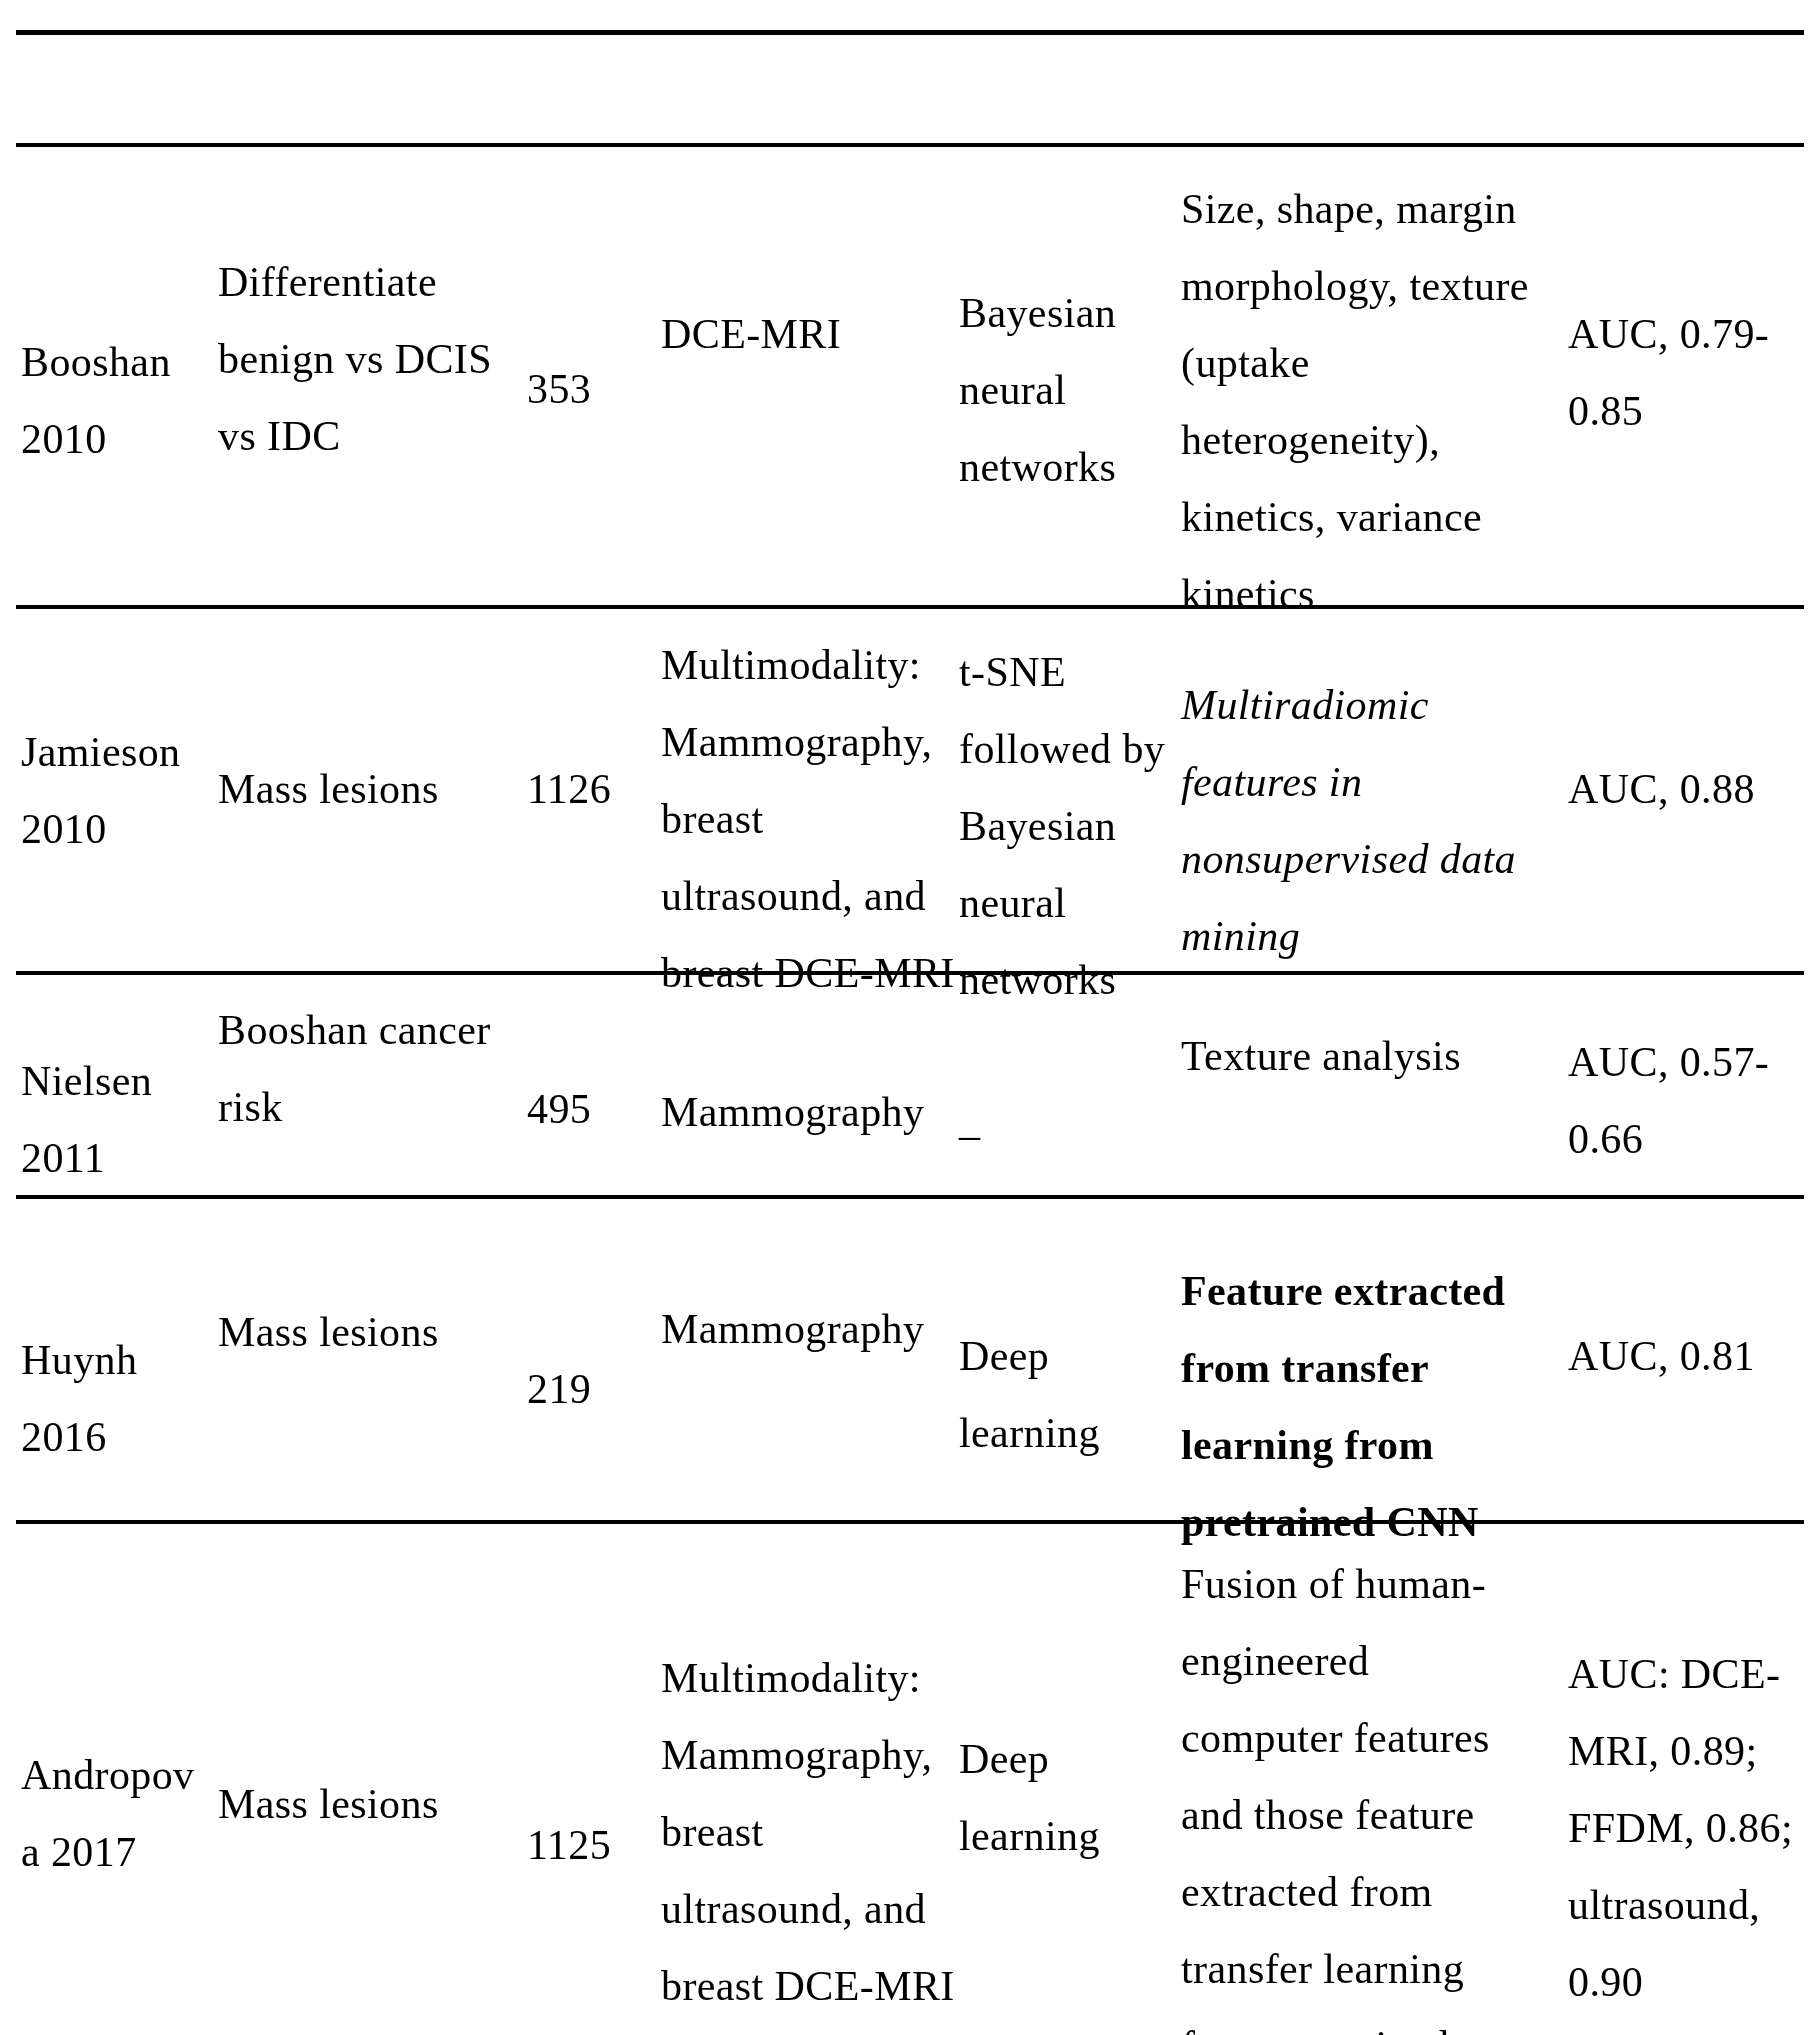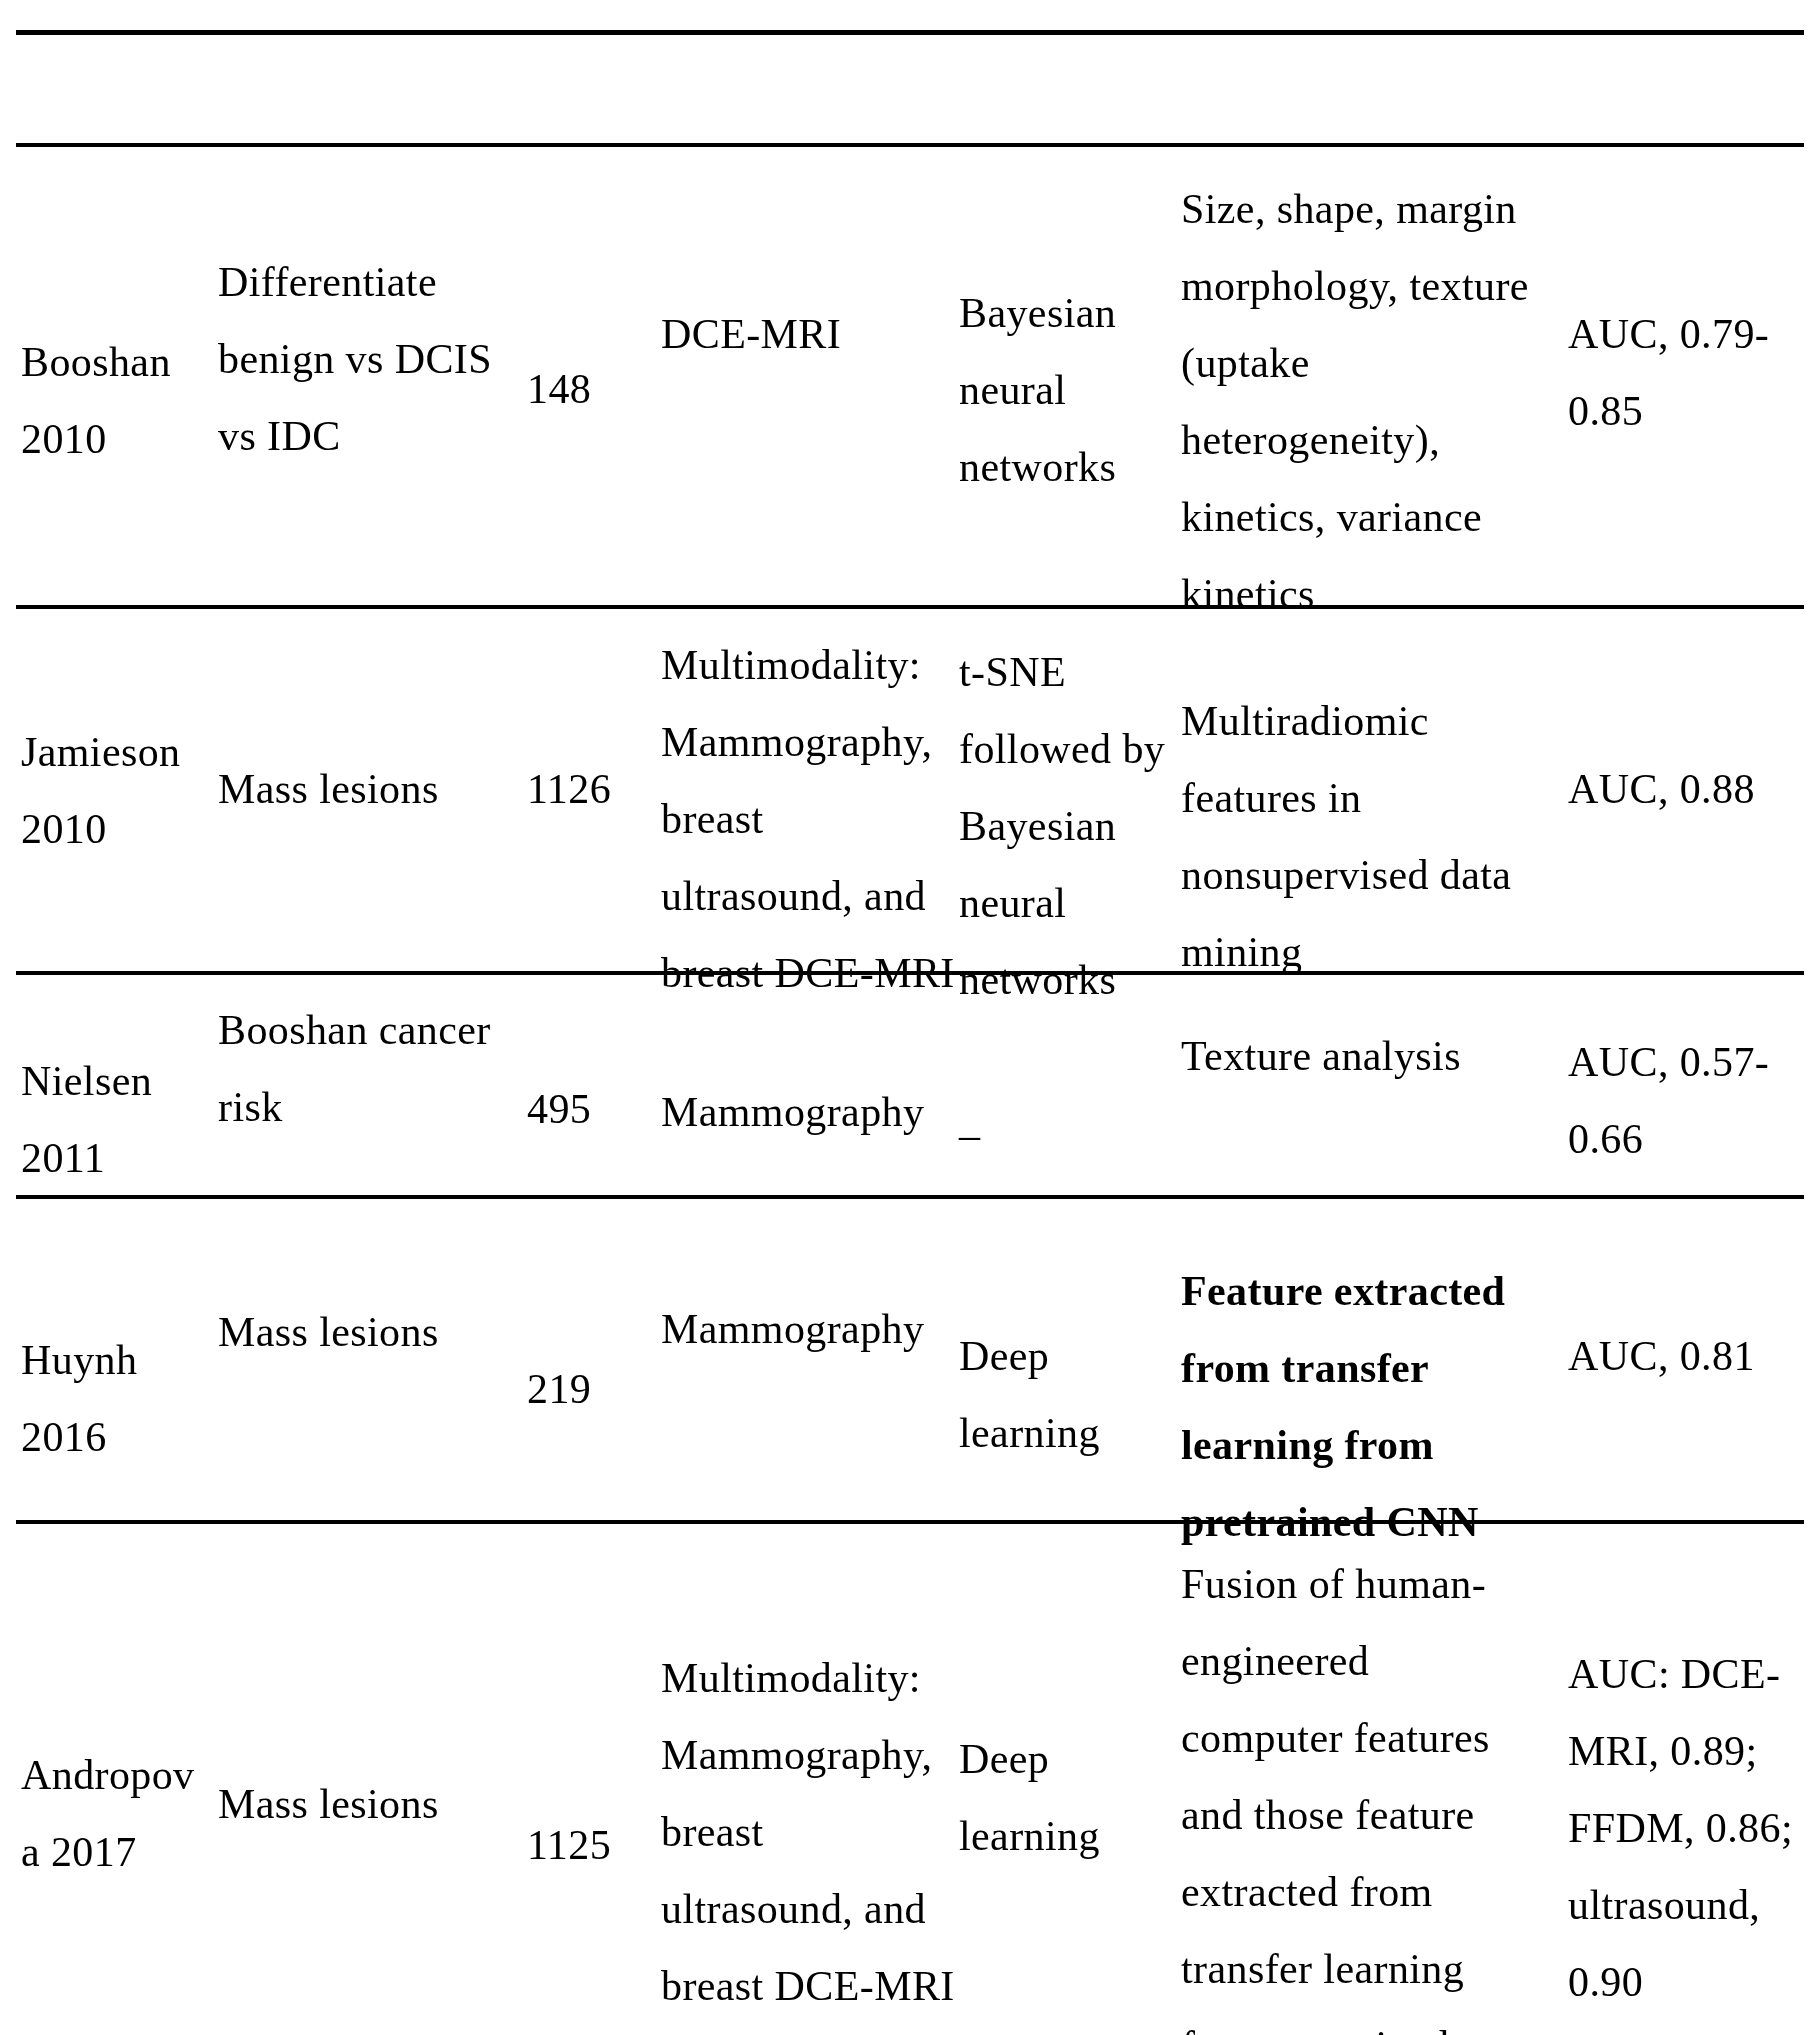--- a/index.html
+++ b/index.html
@@ -34,21 +34,21 @@
       <div class="rule" style="top: 143px; height: 3.7px;"></div>
       <div class="rule" style="top: 605px; height: 3.7px;"></div>
       <div class="rule" style="top: 971px; height: 3.7px;"></div>
       <div class="rule" style="top: 1195px; height: 3.7px;"></div>
       <div class="rule" style="top: 1520px; height: 3.7px;"></div>
       <div class="cell" style="left: 21px; top: 324px; width: 191px;">Booshan
 2010</div>
       <div class="cell" style="left: 218px; top: 244px; width: 303px;">Differentiate
 benign vs DCIS
 vs IDC</div>
-      <div class="cell" style="left: 527px; top: 351px; width: 122px;">148</div>
+      <div class="cell" style="left: 527px; top: 351px; width: 122px;">353</div>
       <div class="cell" style="left: 661px; top: 296px; width: 309px;">DCE-MRI</div>
       <div class="cell" style="left: 959px; top: 275px; width: 222px;">Bayesian
 neural
 networks</div>
       <div class="cell" style="left: 1181px; top: 171px; width: 385px;">Size, shape, margin
 morphology, texture
 (uptake
 heterogeneity),
 kinetics, variance
 kinetics</div>
@@ -61,21 +61,21 @@
       <div class="cell" style="left: 661px; top: 627px; width: 309px;">Multimodality:
 Mammography,
 breast
 ultrasound, and
 breast DCE-MRI</div>
       <div class="cell" style="left: 959px; top: 634px; width: 222px;">t-SNE
 followed by
 Bayesian
 neural
 networks</div>
-      <div class="cell" style="left: 1181px; top: 683px; width: 385px;">Multiradiomic
+      <div class="cell" style="left: 1181px; top: 667px; width: 385px; font-style: italic;">Multiradiomic
 features in
 nonsupervised data
 mining</div>
       <div class="cell" style="left: 1568px; top: 751px; width: 233px;">AUC, 0.88</div>
       <div class="cell" style="left: 21px; top: 1043px; width: 191px;">Nielsen
 2011</div>
       <div class="cell" style="left: 218px; top: 992px; width: 303px;">Booshan cancer
 risk</div>
       <div class="cell" style="left: 527px; top: 1071px; width: 122px;">495</div>
       <div class="cell" style="left: 661px; top: 1074px; width: 309px;">Mammography</div>

